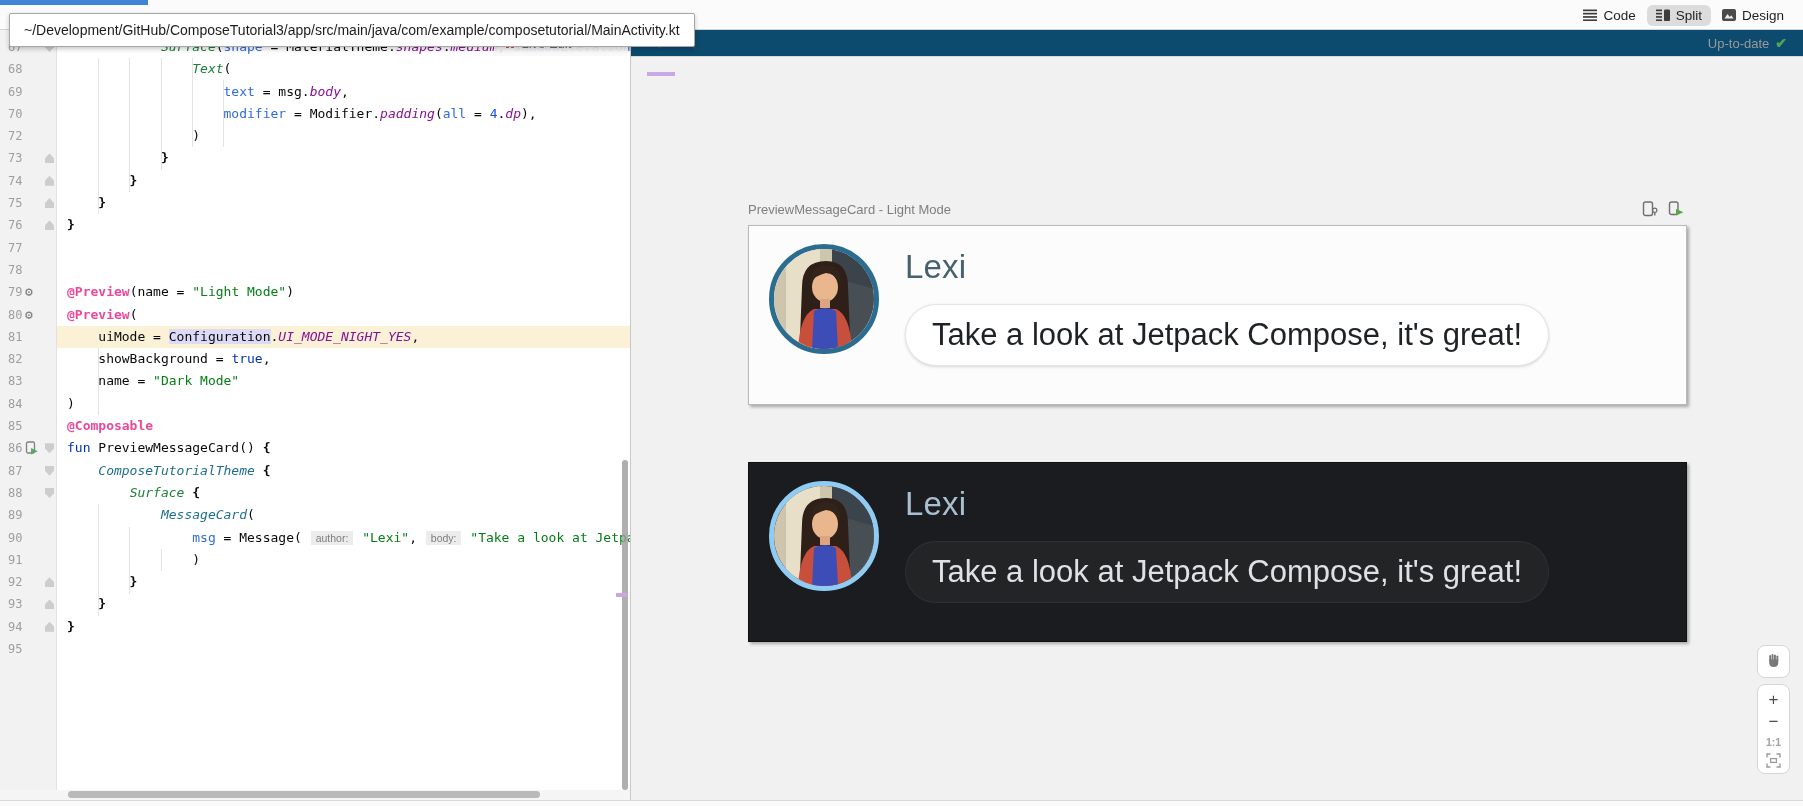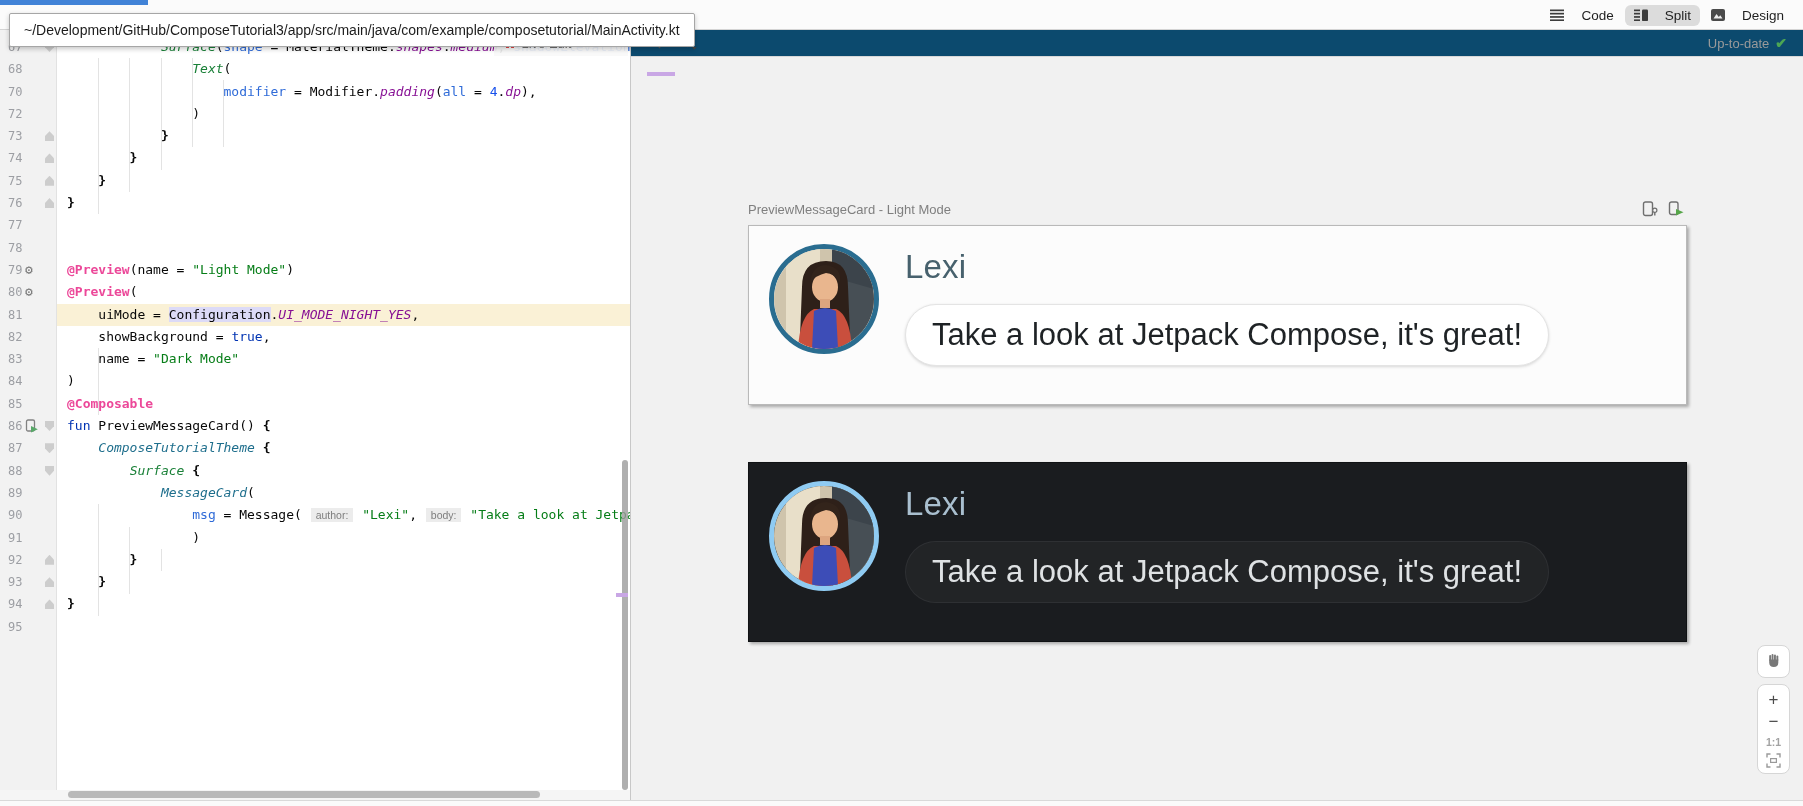--- a/index.html
+++ b/index.html
@@ -5,21 +5,21 @@
   * { box-sizing: border-box; margin: 0; padding: 0; }
   html,body { width:1803px; height:806px; overflow:hidden; background:#F2F2F2;
     font-family:"Liberation Sans", sans-serif; }
   .app { position:relative; width:1803px; height:806px; background:#F2F2F2; }
 
   
   .topbar { position:absolute; left:0; top:0; width:1803px; height:30px;
     background:#FBFBFB; border-bottom:1px solid #D4D4D4; }
   .tab-accent { position:absolute; left:0; top:0; width:148px; height:5px; background:#4183D7; }
   .mode-switch { position:absolute; right:10px; top:0; height:30px; display:flex; align-items:center; gap:2px; }
-  .mode-item { display:flex; align-items:center; gap:17px; padding:3px 9px; border-radius:6px;
+  .mode-item { display:flex; align-items:center; gap:6px; padding:3px 9px; border-radius:6px;
     font-size:13.5px; color:#1F1F1F; cursor:default; }
   .mode-item.selected { background:#DCDCDC; }
   .mode-item svg { display:block; }
 
   
   .tooltip { position:absolute; left:9px; top:13px; height:34px; line-height:32px;
     background:#FFFFFF; border:1px solid #A6A6A6; border-radius:2px; padding:0 14px;
     font-size:14px; color:#1C1C1C; z-index:60; box-shadow:0 2px 5px rgba(0,0,0,0.22); white-space:nowrap; }
 
   
@@ -176,20 +176,24 @@
     <div class="code-lines">
         <div class="crow">
           <div class="gut"><span class="lnum">67</span><span class="fold down"></span></div>
           <div class="ctext"><span class="tok-p">            </span><span class="tok-gc">Surface</span><span class="tok-p">(</span><span class="tok-na">shape</span><span class="tok-p"> = MaterialTheme.</span><span class="tok-pr">shapes</span><span class="tok-p">.</span><span class="tok-pr">medium</span><span class="tok-p">, </span><span class="tok-na">shadowElevation</span></div>
         </div>
         <div class="crow">
           <div class="gut"><span class="lnum">68</span></div>
           <div class="ctext"><span class="tok-p">                </span><span class="tok-gc">Text</span><span class="tok-p">(</span></div>
         </div>
         <div class="crow">
+          <div class="gut"><span class="lnum">69</span></div>
+          <div class="ctext"><span class="tok-p">                    </span><span class="tok-na">text</span><span class="tok-p"> = msg.</span><span class="tok-pr">body</span><span class="tok-p">,</span></div>
+        </div>
+        <div class="crow">
           <div class="gut"><span class="lnum">70</span></div>
           <div class="ctext"><span class="tok-p">                    </span><span class="tok-na">modifier</span><span class="tok-p"> = Modifier.</span><span class="tok-pr">padding</span><span class="tok-p">(</span><span class="tok-na">all</span><span class="tok-p"> = </span><span class="tok-nu">4</span><span class="tok-p">.</span><span class="tok-pr">dp</span><span class="tok-p">),</span></div>
         </div>
         <div class="crow">
           <div class="gut"><span class="lnum">72</span></div>
           <div class="ctext"><span class="tok-p">                )</span></div>
         </div>
         <div class="crow">
           <div class="gut"><span class="lnum">73</span><span class="fold up"></span></div>
           <div class="ctext"><span class="tok-b">            }</span></div>

